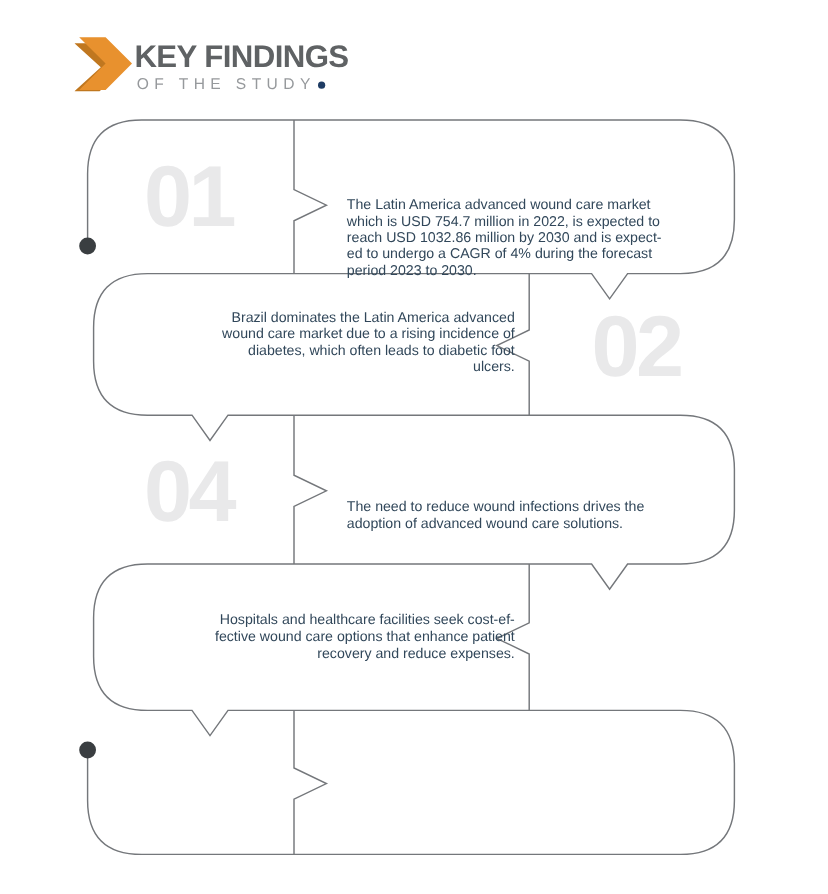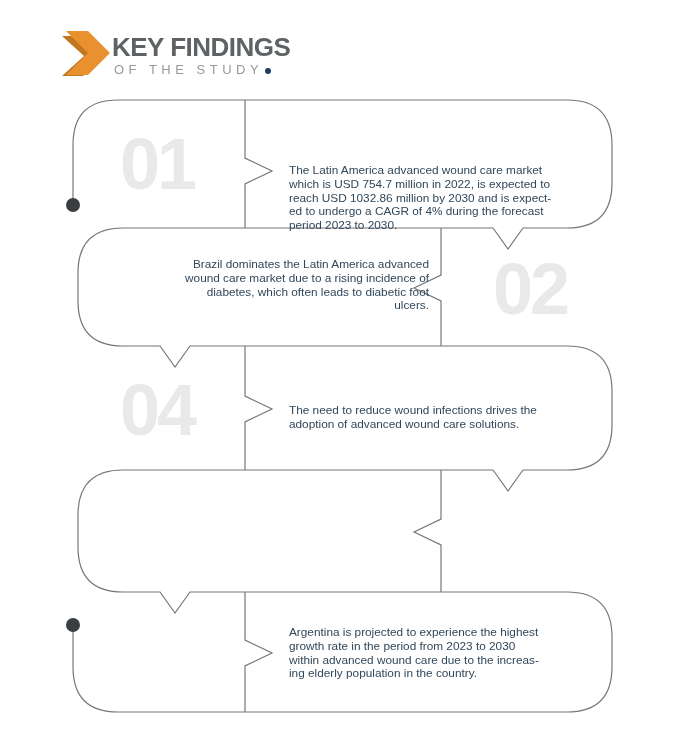--- a/index.html
+++ b/index.html
@@ -46,21 +46,21 @@
   
   .finding-text {
     position: absolute;
     font-size: 11.8px; line-height: 13.8px; font-weight: 500;
     color: #31475a; white-space: pre-line;
   }
   .t-left  { left: 289px; width: 330px; text-align: left; }
   .t-right { left: 80px;  width: 332px; text-align: right; margin-left: 17px; }
   .t1 { top: 126px; margin-top: 38px; }
   .t2 { top: 258px; }
-  .t3 { top: 404px; }
+  .t3 { top: 416px; }
   .t4 { top: 510px; }
   .t5 { top: 626px; }
 
   svg.flow { position: absolute; left: 0; top: 0; }
 </style>
 </head>
 <body>
 
 <div class="canvas">
 
@@ -99,18 +99,17 @@
 which is USD 754.7 million in 2022, is expected to
 reach USD 1032.86 million by 2030 and is expect-
 ed to undergo a CAGR of 4% during the forecast
 period 2023 to 2030.</div>
   <div class="finding-text t-right t2">Brazil dominates the Latin America advanced
 wound care market due to a rising incidence of
 diabetes, which often leads to diabetic foot
 ulcers.</div>
   <div class="finding-text t-left t3">The need to reduce wound infections drives the
 adoption of advanced wound care solutions.</div>
-  <div class="finding-text t-left t5">Argentina is projected to experience the highest
-growth rate in the period from 2023 to 2030
-within advanced wound care due to the increas-
-ing elderly population in the country.</div>
+  <div class="finding-text t-right t4">Hospitals and healthcare facilities seek cost-ef-
+fective wound care options that enhance patient
+recovery and reduce expenses.</div>
 
 </div>
 
 </body></html>

